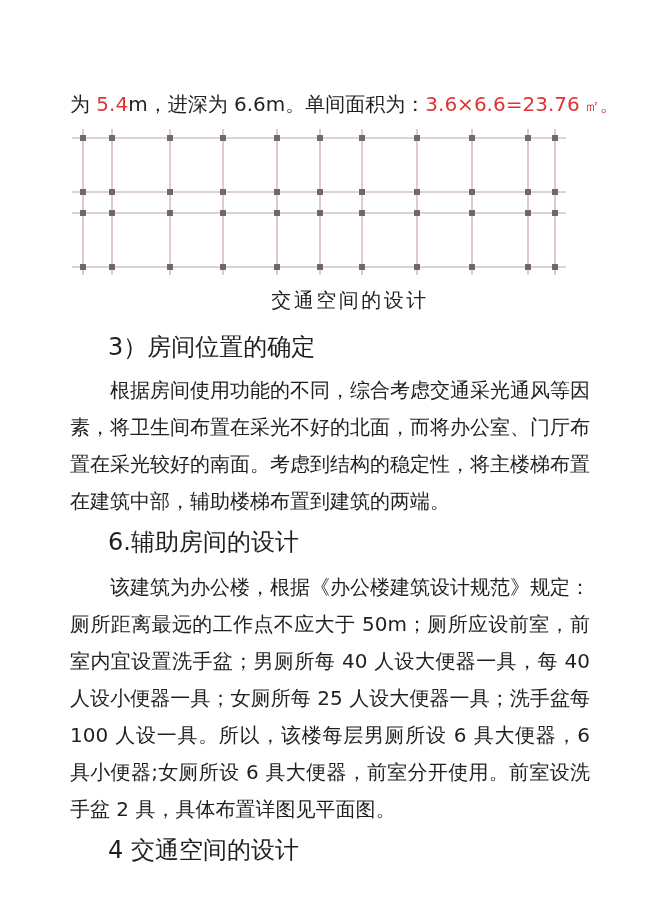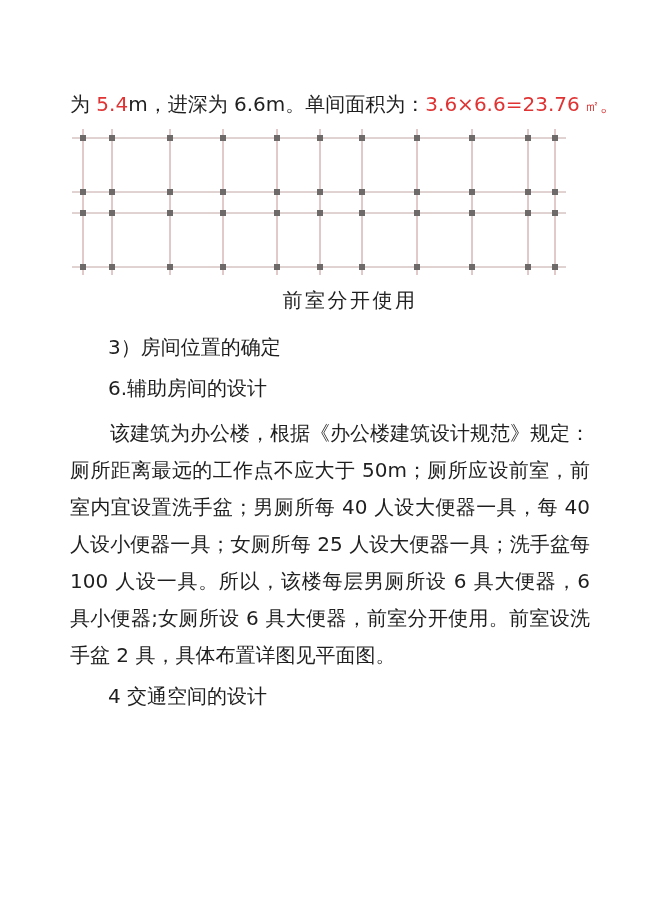--- a/index.html
+++ b/index.html
@@ -32,21 +32,21 @@
   .caption {
     margin: 0 0 0 40px;
     text-align: center;
     line-height: 30px;
     letter-spacing: 2.5px;
   }
   .sec-heading {
     margin: 0;
     padding-left: 38px;
     font-weight: normal;
-    font-size: 20px;
+    font-size: 24px;
     line-height: 37px;
   }
   .h1m { margin-top: 14px; }
   .h2m { margin-top: 4px; }
   .h3m { margin-top: 4px; }
   .h4m { margin-top: 4px; }
   .body-para {
     margin: 6px 0 0 0;
     text-indent: 2em;
     text-align: justify;
@@ -117,24 +117,25 @@
       <rect x="220" y="139" width="6" height="6" fill="#6e6a6a"></rect>
       <rect x="274" y="139" width="6" height="6" fill="#6e6a6a"></rect>
       <rect x="317" y="139" width="6" height="6" fill="#6e6a6a"></rect>
       <rect x="359" y="139" width="6" height="6" fill="#6e6a6a"></rect>
       <rect x="414" y="139" width="6" height="6" fill="#6e6a6a"></rect>
       <rect x="469" y="139" width="6" height="6" fill="#6e6a6a"></rect>
       <rect x="525" y="139" width="6" height="6" fill="#6e6a6a"></rect>
       <rect x="552" y="139" width="6" height="6" fill="#6e6a6a"></rect>
     </svg>
 
-  <p class="caption">前室分开使用</p>
+  <p class="caption">交通空间的设计</p>
 
   <h3 class="sec-heading h1m">3）房间位置的确定</h3>
 
+  <p class="body-para">根据房间使用功能的不同，综合考虑交通采光通风等因素，将卫生间布置在采光不好的北面，而将办公室、门厅布置在采光较好的南面。考虑到结构的稳定性，将主楼梯布置在建筑中部，辅助楼梯布置到建筑的两端。</p>
 
   <h3 class="sec-heading h2m">6.辅助房间的设计</h3>
 
 
   <p class="body-para p2m">该建筑为办公楼，根据《办公楼建筑设计规范》规定：厕所距离最远的工作点不应大于 50m；厕所应设前室，前室内宜设置洗手盆；男厕所每 40 人设大便器一具，每 40 人设小便器一具；女厕所每 25 人设大便器一具；洗手盆每 100 人设一具。所以，该楼每层男厕所设 6 具大便器，6 具小便器;女厕所设 6 具大便器，前室分开使用。前室设洗手盆 2 具，具体布置详图见平面图。</p>
 
   <h3 class="sec-heading h4m">4 交通空间的设计</h3>
 
 </div>
 

